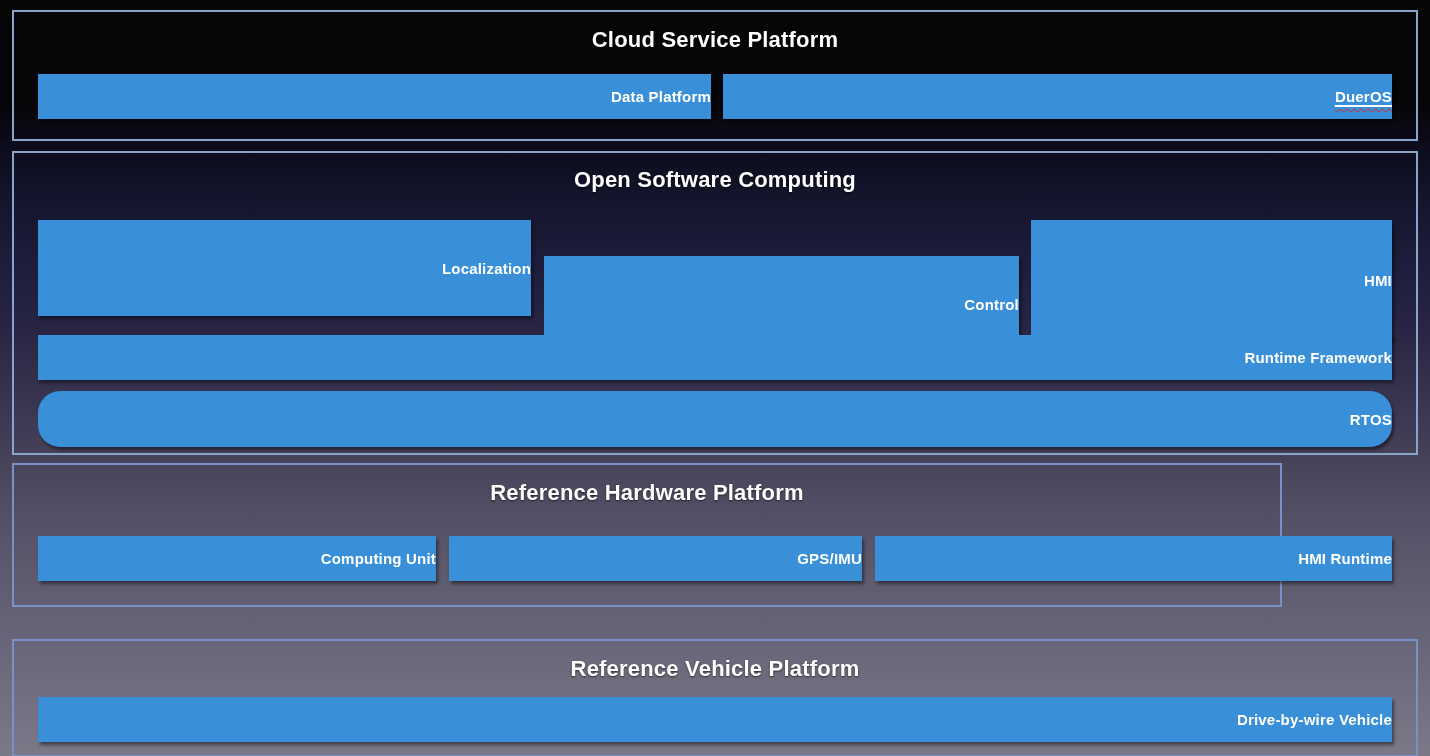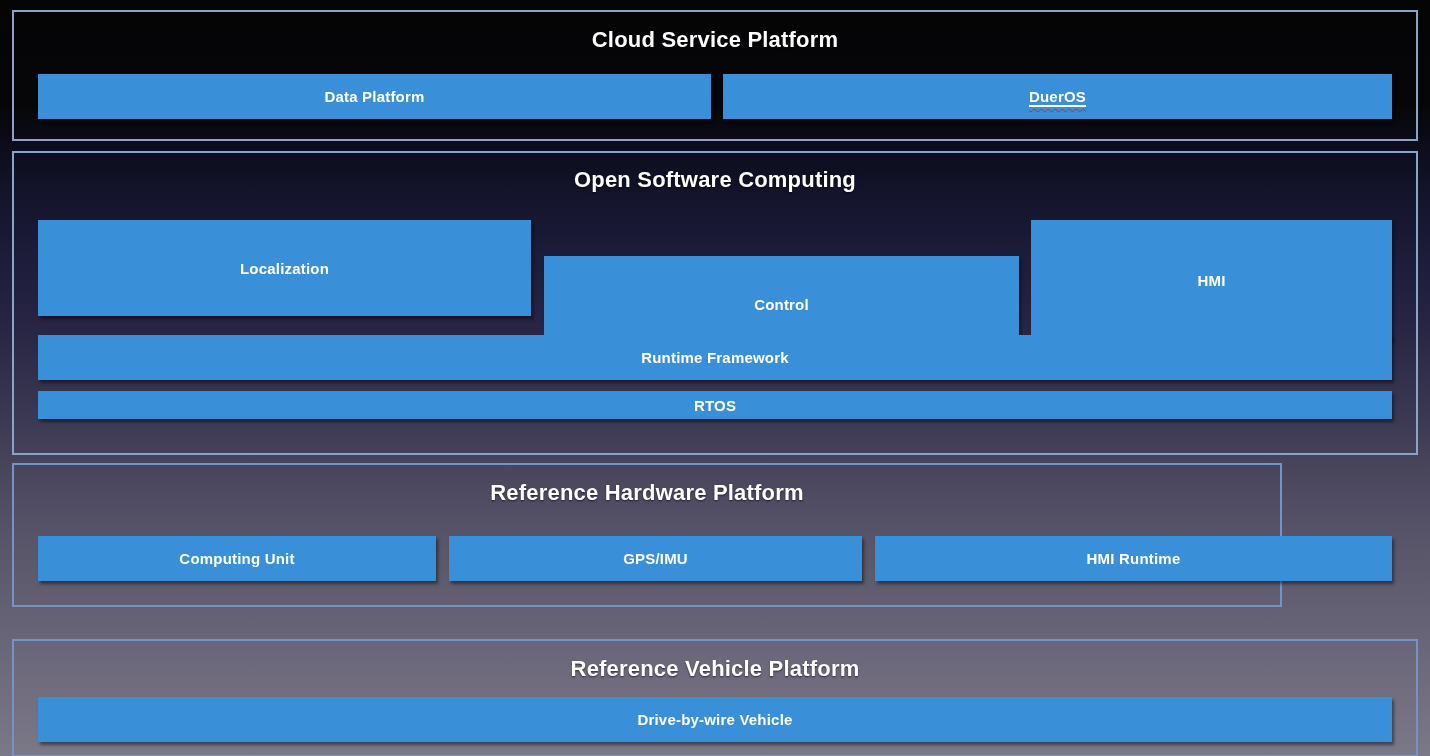--- a/index.html
+++ b/index.html
@@ -40,21 +40,21 @@
     letter-spacing:.2px;
     text-shadow:0 1px 2px rgba(0,0,0,.6);
   }
   .box{
     position:absolute;
     box-sizing:border-box;
     background:#3990d9;
     box-shadow:2px 3px 3px rgba(0,0,0,.45);
     display:flex;
     align-items:center;
-    justify-content:center;
+    justify-content:flex-end;
     color:#fff;
     font-size:15px;
     font-weight:bold;
     letter-spacing:.2px;
   }
   .u{
     text-decoration:underline;
     text-decoration-thickness:1.5px;
     text-underline-offset:3px;
   }
@@ -70,21 +70,21 @@
   #box-data-platform{left:24px;top:62px;width:673px;height:45px;}
   #box-dueros{left:709px;top:62px;width:669px;height:45px;}
 
   
   #sec-software{left:12px;top:151px;width:1406px;height:304px;}
   #sec-software .section-title{top:14px;}
   #box-localization{left:24px;top:67px;width:493px;height:96px;}
   #box-control{left:530px;top:67px;width:475px;height:96px;margin-top:36px;}
   #box-hmi{left:1017px;top:67px;width:361px;height:120px;}
   #box-runtime{left:24px;top:182px;width:1354px;height:45px;}
-  #box-rtos{left:24px;top:238px;width:1354px;height:28px;}
+  #box-rtos{left:24px;top:238px;width:1354px;height:56px;border-radius:22px;}
 
   
   #sec-hardware{left:12px;top:463px;width:1270px;height:144px;}
   #sec-hardware .section-title{top:15px;}
   #box-computing-unit{left:24px;top:71px;width:398px;height:45px;}
   #box-gps-imu{left:435px;top:71px;width:413px;height:45px;}
   #box-hmi-device{left:861px;top:71px;width:517px;height:45px;}
 
   
   #sec-vehicle{left:12px;top:619px;width:1406px;height:118px;margin-top:20px;}

